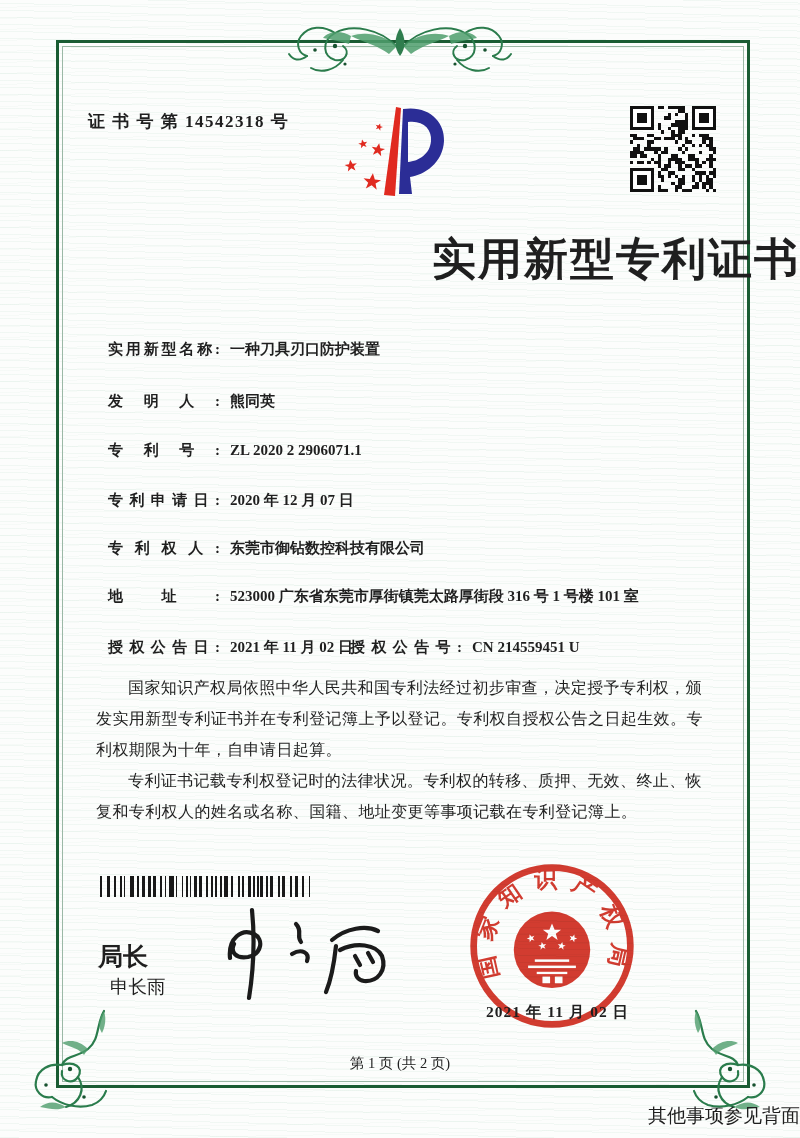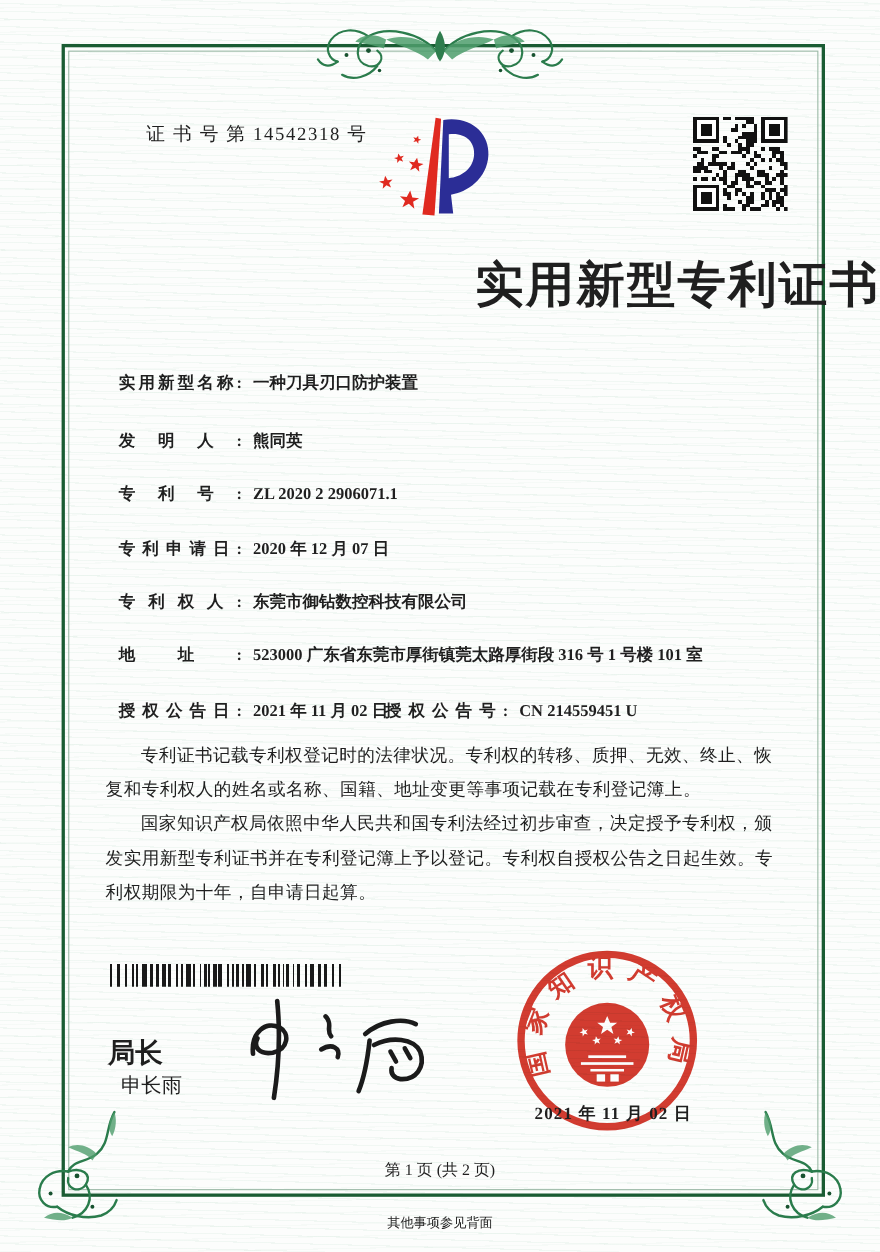--- a/index.html
+++ b/index.html
@@ -17,34 +17,34 @@
       repeating-linear-gradient(-1deg, rgba(150,200,170,0.06) 0 1px, transparent 1px 11px);
     pointer-events:none;
   }
   
   .frame{
     position:absolute;left:56px;top:40px;width:688px;height:1042px;
     border:3px solid #1a5c33;
   }
   .frame-inner{position:absolute;inset:3px;border:1.5px solid #9bb8a6;}
   .abs{position:absolute;}
-  .cert-no{left:88px;top:110px;font-size:17px;letter-spacing:1.5px;font-weight:400;margin-left:45px;}
+  .cert-no{left:88px;top:110px;font-size:17px;letter-spacing:1.5px;font-weight:700;}
   .title{left:0;right:0;top:230px;text-align:right;font-size:44px;font-weight:700;letter-spacing:2px;}
   .field-row{left:108px;width:616px;font-size:15px;font-weight:600;line-height:26px;}
   .flabel{display:inline-block;width:112px;text-align:justify;text-align-last:justify;vertical-align:top;}
   .fvalue{display:inline-block;margin-left:10px;vertical-align:top;}
   .addr-val{width:452px;}
   .grant-right{position:absolute;left:242px;top:0;}
   .paras{left:96px;top:672px;width:618px;font-size:16px;line-height:31px;}
   .paras p{margin:0;text-indent:32px;letter-spacing:0.4px;}
   .director-title{left:98px;top:940px;font-size:25px;font-weight:600;}
   .director-name{left:110px;top:974px;font-size:18.5px;font-weight:400;}
   .seal-date{left:480px;top:1002px;width:155px;text-align:center;font-size:15.5px;font-weight:700;letter-spacing:1px;z-index:6;}
   .page-info{left:0;right:0;top:1054px;text-align:center;font-size:14.5px;}
-  .footer-note{left:0;right:0;top:1103px;text-align:center;font-size:12px;}
+  .footer-note{left:0;right:0;top:1103px;text-align:right;font-size:19px;}
   .seal-svg{mix-blend-mode:multiply;opacity:.95;z-index:5;}
   svg{display:block;}
 </style>
 </head>
 <body>
 
 <div class="paper-texture"></div>
 
 <div class="frame">
   <div class="frame-inner"></div>
@@ -358,22 +358,22 @@
   <span class="flabel">地址:</span><span class="fvalue addr-val">523000 广东省东莞市厚街镇莞太路厚街段 316 号 1 号楼 101 室</span>
 </div>
 <div class="abs field-row" style="top:634px">
   <span class="flabel">授权公告日:</span><span class="fvalue">2021 年 11 月 02 日</span>
   <span class="grant-right">
     <span class="flabel">授权公告号:</span><span class="fvalue">CN 214559451 U</span>
   </span>
 </div>
 
 <div class="abs paras">
+  <p>国家知识产权局依照中华人民共和国专利法经过初步审查，决定授予专利权，颁发实用新型专利证书并在专利登记簿上予以登记。专利权自授权公告之日起生效。专利权期限为十年，自申请日起算。</p>
   <p>专利证书记载专利权登记时的法律状况。专利权的转移、质押、无效、终止、恢复和专利权人的姓名或名称、国籍、地址变更等事项记载在专利登记簿上。</p>
-  <p>国家知识产权局依照中华人民共和国专利法经过初步审查，决定授予专利权，颁发实用新型专利证书并在专利登记簿上予以登记。专利权自授权公告之日起生效。专利权期限为十年，自申请日起算。</p>
 </div>
 
 <svg class="abs" id="barcode" style="left:100px;top:876px;" width="210" height="21" viewBox="0 0 210 21" preserveAspectRatio="none" shape-rendering="crispEdges">
     <rect x="0" y="0" width="2" height="21" fill="#191919"></rect>
     <rect x="6.5" y="0" width="3" height="21" fill="#191919"></rect>
     <rect x="14" y="0" width="1.5" height="21" fill="#191919"></rect>
     <rect x="20" y="0" width="2" height="21" fill="#191919"></rect>
     <rect x="23.5" y="0" width="1.5" height="21" fill="#191919"></rect>
     <rect x="29.5" y="0" width="4.5" height="21" fill="#191919"></rect>
     <rect x="36.5" y="0" width="2.5" height="21" fill="#191919"></rect>

